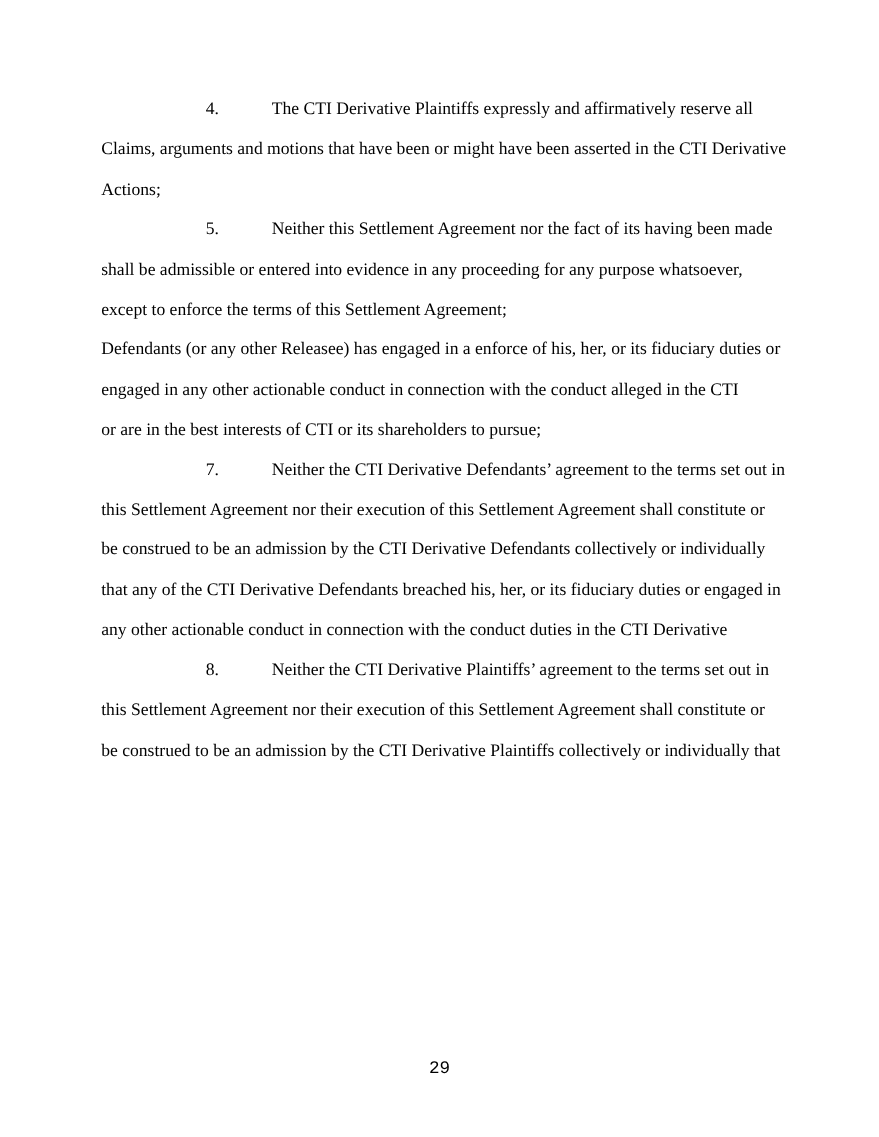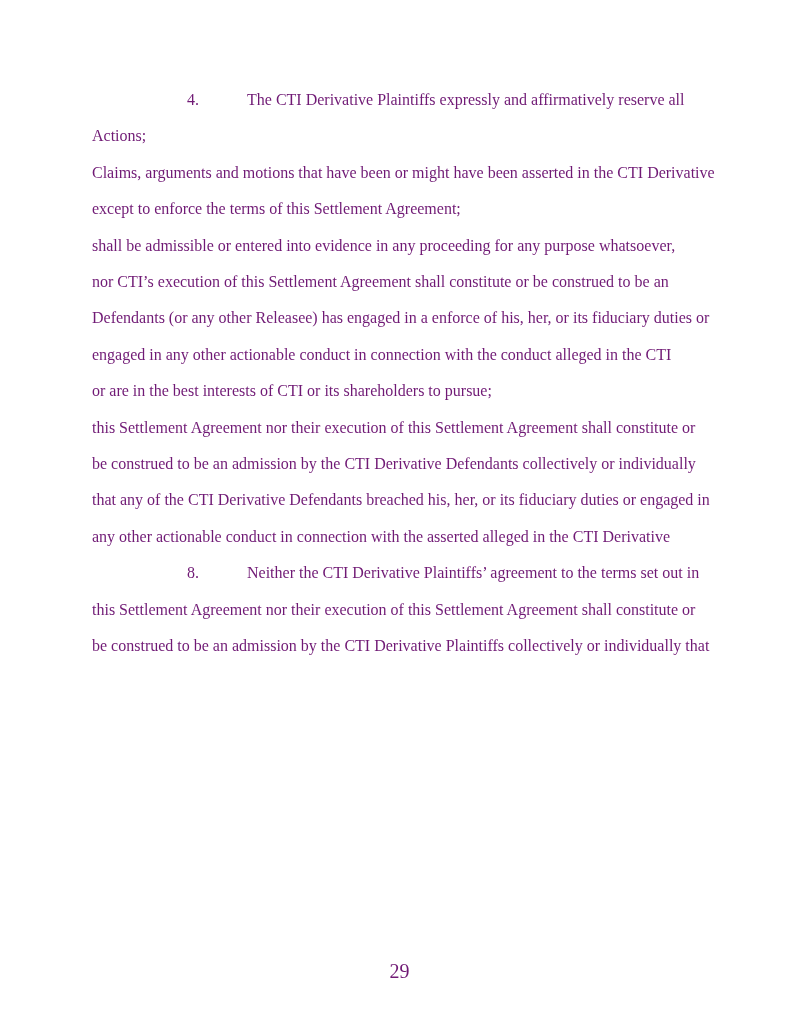--- a/index.html
+++ b/index.html
@@ -7,21 +7,21 @@
     padding: 0;
     background: #ffffff;
   }
   .page {
     position: relative;
     width: 799px;
     height: 1034px;
     background: #ffffff;
     overflow: hidden;
     font-family: "Liberation Serif", "DejaVu Serif", serif;
-    color: #701a75;
+    color: #000000;
   }
   .doc-body {
     position: absolute;
     left: 92px;
     top: 82px;
     width: 640px;
     font-size: 16px;
     line-height: 36.4px;
   }
   .line {
@@ -31,54 +31,56 @@
     display: inline-block;
     margin-left: 95px;
     width: 60px;
   }
   .page-number {
     position: absolute;
     left: 0;
     right: 0;
     top: 962px;
     text-align: center;
-    font-size: 20px;
+    font-size: 16px;
     line-height: 18px;
+    font-family: Liberation Mono, monospace;
   }
 </style>
 </head>
 <body>
 
 <div class="page">
 
   <div class="doc-body">
 
     <div>
       <div class="line"><span class="num">4.</span><span>The CTI Derivative Plaintiffs expressly and affirmatively reserve all</span></div>
+      <div class="line">Claims, arguments and motions that have been or might have been asserted in the CTI Derivative</div>
       <div class="line">Actions;</div>
-      <div class="line">Claims, arguments and motions that have been or might have been asserted in the CTI Derivative</div>
     </div>
 
     <div>
+      <div class="line"><span class="num">5.</span><span>Neither this Settlement Agreement nor the fact of its having been made</span></div>
+      <div class="line">shall be admissible or entered into evidence in any proceeding for any purpose whatsoever,</div>
       <div class="line">except to enforce the terms of this Settlement Agreement;</div>
-      <div class="line">shall be admissible or entered into evidence in any proceeding for any purpose whatsoever,</div>
     </div>
 
     <div>
-      <div class="line">nor CTI’s execution of this Settlement Agreement shall constitute or be construed to be an</div>
       <div class="line">Defendants (or any other Releasee) has engaged in a enforce of his, her, or its fiduciary duties or</div>
       <div class="line">engaged in any other actionable conduct in connection with the conduct alleged in the CTI</div>
       <div class="line">or are in the best interests of CTI or its shareholders to pursue;</div>
     </div>
 
     <div>
+      <div class="line"><span class="num">7.</span><span>Neither the CTI Derivative Defendants’ agreement to the terms set out in</span></div>
       <div class="line">this Settlement Agreement nor their execution of this Settlement Agreement shall constitute or</div>
       <div class="line">be construed to be an admission by the CTI Derivative Defendants collectively or individually</div>
       <div class="line">that any of the CTI Derivative Defendants breached his, her, or its fiduciary duties or engaged in</div>
-      <div class="line">any other actionable conduct in connection with the asserted alleged in the CTI Derivative</div>
+      <div class="line">any other actionable conduct in connection with the conduct duties in the CTI Derivative</div>
     </div>
 
     <div>
       <div class="line"><span class="num">8.</span><span>Neither the CTI Derivative Plaintiffs’ agreement to the terms set out in</span></div>
       <div class="line">this Settlement Agreement nor their execution of this Settlement Agreement shall constitute or</div>
       <div class="line">be construed to be an admission by the CTI Derivative Plaintiffs collectively or individually that</div>
     </div>
 
   </div>
 

